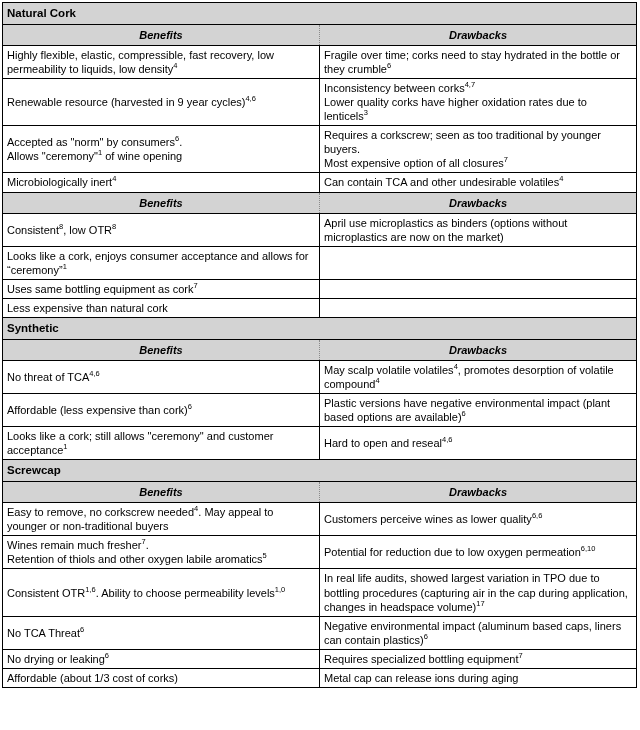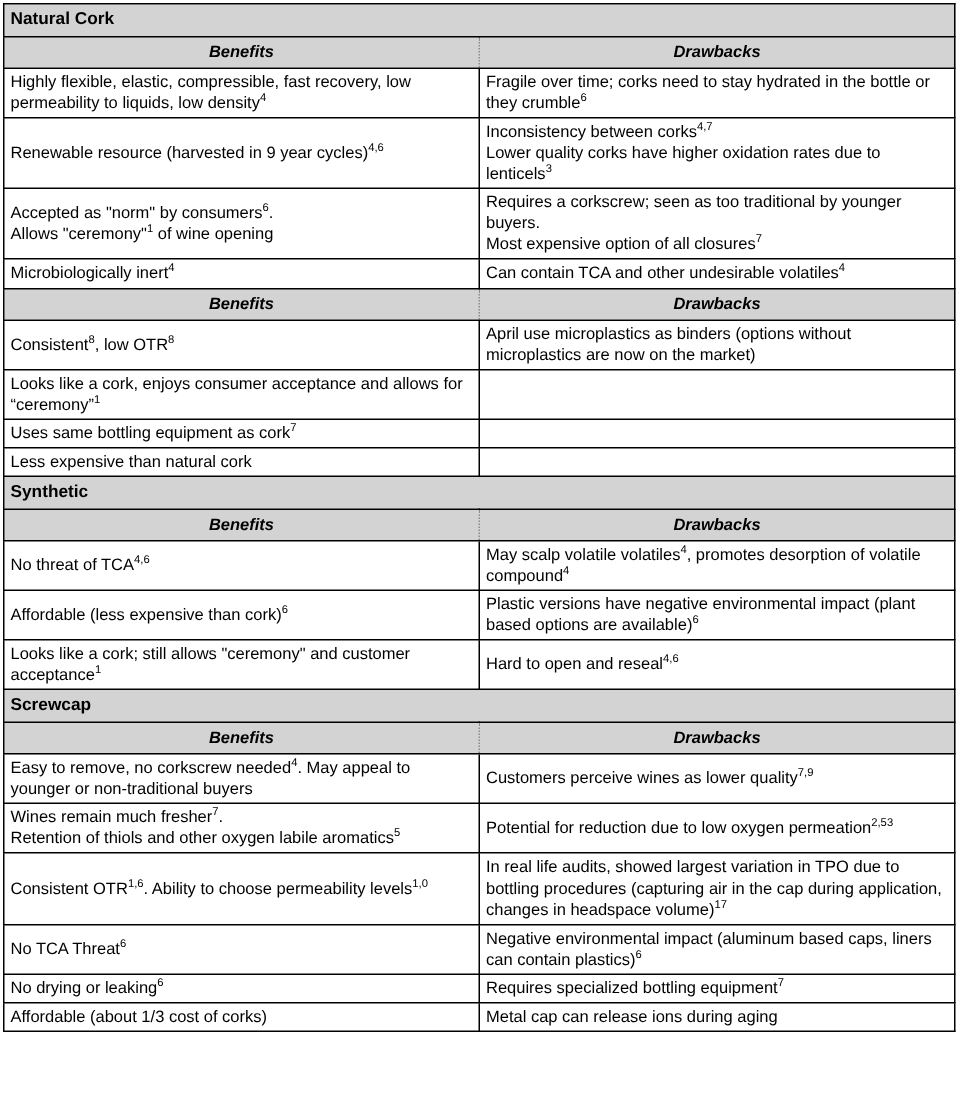--- a/index.html
+++ b/index.html
@@ -128,25 +128,25 @@
         </tr>
         <tr>
           <td colspan="2" class="title-cell">Screwcap</td>
         </tr>
         <tr>
           <td class="subheader-cell">Benefits</td>
           <td class="subheader-cell">Drawbacks</td>
         </tr>
         <tr>
           <td class="body-cell">Easy to remove, no corkscrew needed<sup>4</sup>. May appeal to younger or non-traditional buyers</td>
-          <td class="body-cell">Customers perceive wines as lower quality<sup>7,9</sup></td>
+          <td class="body-cell">Customers perceive wines as lower quality<sup>6,6</sup></td>
         </tr>
         <tr>
           <td class="body-cell">Wines remain much fresher<sup>7</sup>.<br>Retention of thiols and other oxygen labile aromatics<sup>5</sup></td>
-          <td class="body-cell">Potential for reduction due to low oxygen permeation<sup>2,53</sup></td>
+          <td class="body-cell">Potential for reduction due to low oxygen permeation<sup>6,10</sup></td>
         </tr>
         <tr>
           <td class="body-cell">Consistent OTR<sup>1,6</sup>. Ability to choose permeability levels<sup>1,0</sup></td>
           <td class="body-cell">In real life audits, showed largest variation in TPO due to bottling procedures (capturing air in the cap during application, changes in headspace volume)<sup>17</sup></td>
         </tr>
         <tr>
           <td class="body-cell">No TCA Threat<sup>6</sup></td>
           <td class="body-cell">Negative environmental impact (aluminum based caps, liners can contain plastics)<sup>6</sup></td>
         </tr>
         <tr>

